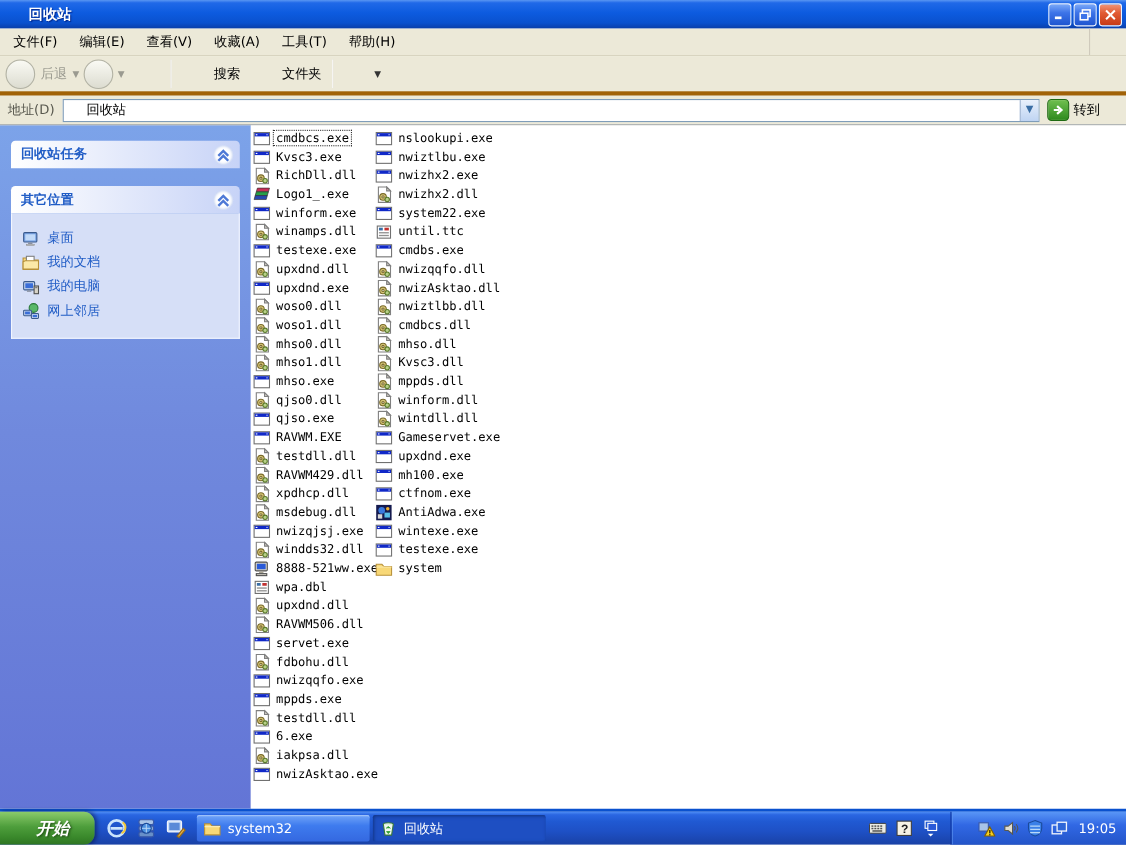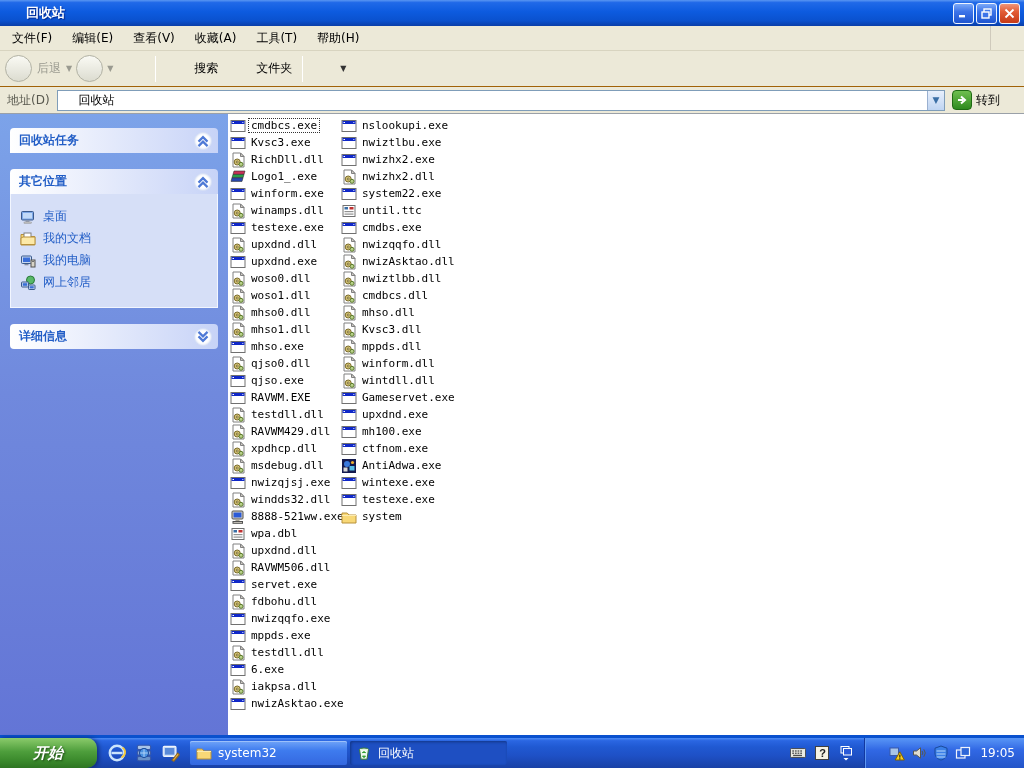--- a/index.html
+++ b/index.html
@@ -18,21 +18,21 @@
   .tb-btn svg { display:block; }
 
   
   .menubar { height:25px; flex:none; background:#ECE9D8; display:flex; align-items:center;
     border-bottom:1px solid #d8d4c0; padding-left:2px; }
   .menu-item { padding:4px 10px; color:#000; cursor:default; }
   .menu-logo { margin-left:auto; width:34px; height:24px; display:flex; align-items:center; justify-content:center;
     border-left:1px solid #cfcabc; }
 
   
-  .toolbar { height:36px; flex:none; background:#ECE9D8; border-bottom:1px solid #a16207;
+  .toolbar { height:36px; flex:none; background:#ECE9D8; border-bottom:4px solid #a16207;
     display:flex; align-items:center; padding:0 4px; }
   .nav-circle { width:27px; height:27px; border-radius:50%; background:linear-gradient(180deg,#FAFAF4,#DCDCD0);
     border:1px solid #B2B2A4; display:flex; align-items:center; justify-content:center; margin:0 1px; }
   .nav-label { color:#9a9a90; margin:0 2px 0 4px; }
   .caret { font-size:8px; color:#9a9a90; margin:0 3px; }
   .tsep { width:1px; height:26px; background:#c9c5b4; border-right:1px solid #fff; margin:0 5px; }
   .tool-group { display:flex; align-items:center; gap:4px; padding:0 5px; }
   .tool-group .tlabel { color:#000; }
 
   
@@ -73,21 +73,21 @@
   
   .ic { display:inline-flex; width:16px; height:16px; align-items:center; justify-content:center; flex:none; }
   .ic svg { width:100%; height:100%; display:block; }
   .ic.big { width:24px; height:24px; }
   .ic.mid { width:20px; height:20px; }
   .ic.sm  { width:14px; height:14px; }
 
   
   .taskbar { height:30px; flex:none; display:flex; align-items:stretch;
     background:linear-gradient(180deg,#4E8DF5 0%,#2A66E2 9%,#2059D2 30%,#1E50C5 60%,#1941A5 100%); }
-  .start-btn { width:97px; display:flex; align-items:center; gap:5px; padding-left:8px;
+  .start-btn { width:86px; display:flex; align-items:center; gap:5px; padding-left:8px;
     border-radius:0 10px 10px 0; margin-right:8px;
     background:linear-gradient(180deg,#8BCB6B 0%,#4E9E3C 45%,#3B8A2C 75%,#2E7522 100%);
     box-shadow:2px 0 4px rgba(0,0,30,.45); }
   .start-label { color:#fff; font-size:15px; font-weight:bold; font-style:italic; text-shadow:1px 1px 2px #1e4a14; }
   .quick-launch { display:flex; align-items:center; gap:7px; padding:0 9px 0 2px; }
   .task-buttons { display:flex; align-items:center; gap:3px; }
   .task-btn { width:157px; height:24px; border-radius:2px; display:flex; align-items:center; gap:6px;
     padding:0 6px; color:#fff; cursor:pointer;
     background:linear-gradient(180deg,#70A4F8 0%,#3E7BEE 40%,#3468E0 100%); box-shadow:inset 0 1px 0 #9cc0fa; }
   .task-btn.active { background:#1E4FC2; box-shadow:inset 1px 1px 3px #123585; }
@@ -245,30 +245,20 @@
                 <svg viewBox="0 0 16 16">
                   <circle cx="10.5" cy="5" r="4" fill="#58B868" stroke="#2A7A3A"></circle>
                   <rect x="1.5" y="7" width="7" height="5" rx="0.8" fill="#C8D8F0" stroke="#3A5A8C"></rect>
                   <rect x="2.8" y="8.2" width="4.4" height="2.6" fill="#3A6ED8"></rect>
                   <rect x="8.5" y="10" width="6.5" height="4.5" rx="0.8" fill="#C8D8F0" stroke="#3A5A8C"></rect>
                   <rect x="9.7" y="11.2" width="4" height="2.2" fill="#3A6ED8"></rect>
                 </svg>
               </span>
               <span class="lbl">网上邻居</span>
             </div>
-          </div>
-        </div>
-        <div class="panel">
-          <div class="panel-header rounded">
-            <span class="panel-title">详细信息</span>
-            <span class="chev">
-              <svg viewBox="0 0 14 14">
-                <path d="M3.5 3 L7 6.5 L10.5 3 M3.5 6.5 L7 10 L10.5 6.5" stroke="#4E79D6" stroke-width="1.7" fill="none"></path>
-              </svg>
-            </span>
           </div>
         </div>
       </div>
     <div class="filelist" id="filelist">
         <div class="fcol c0">
           <div class="file-row">
             <span class="ic">
               <svg viewBox="0 0 16 16">
                 <rect x="1" y="2.5" width="14" height="11" fill="#fff" stroke="#707070"></rect>
                 <rect x="1.5" y="3" width="13" height="3" fill="#1028C8"></rect>

